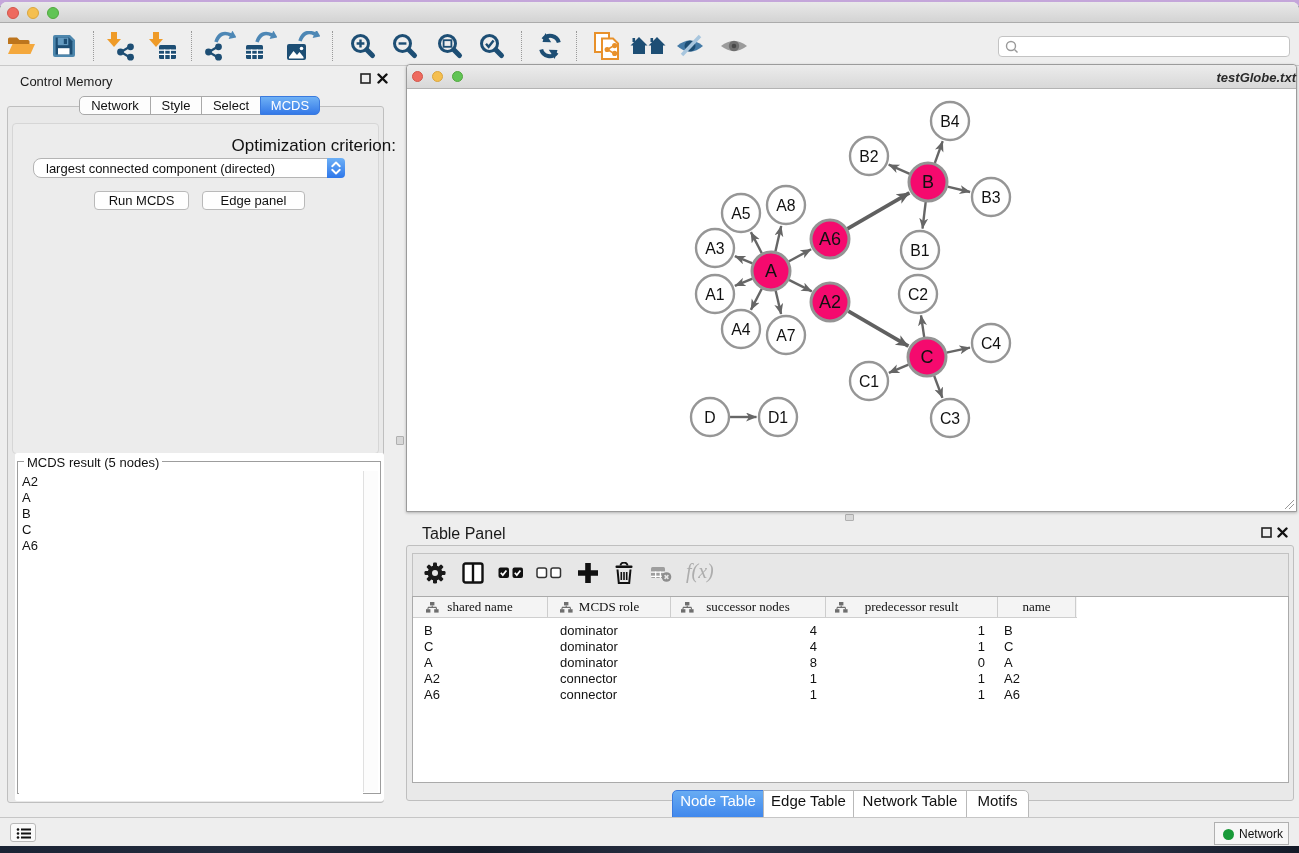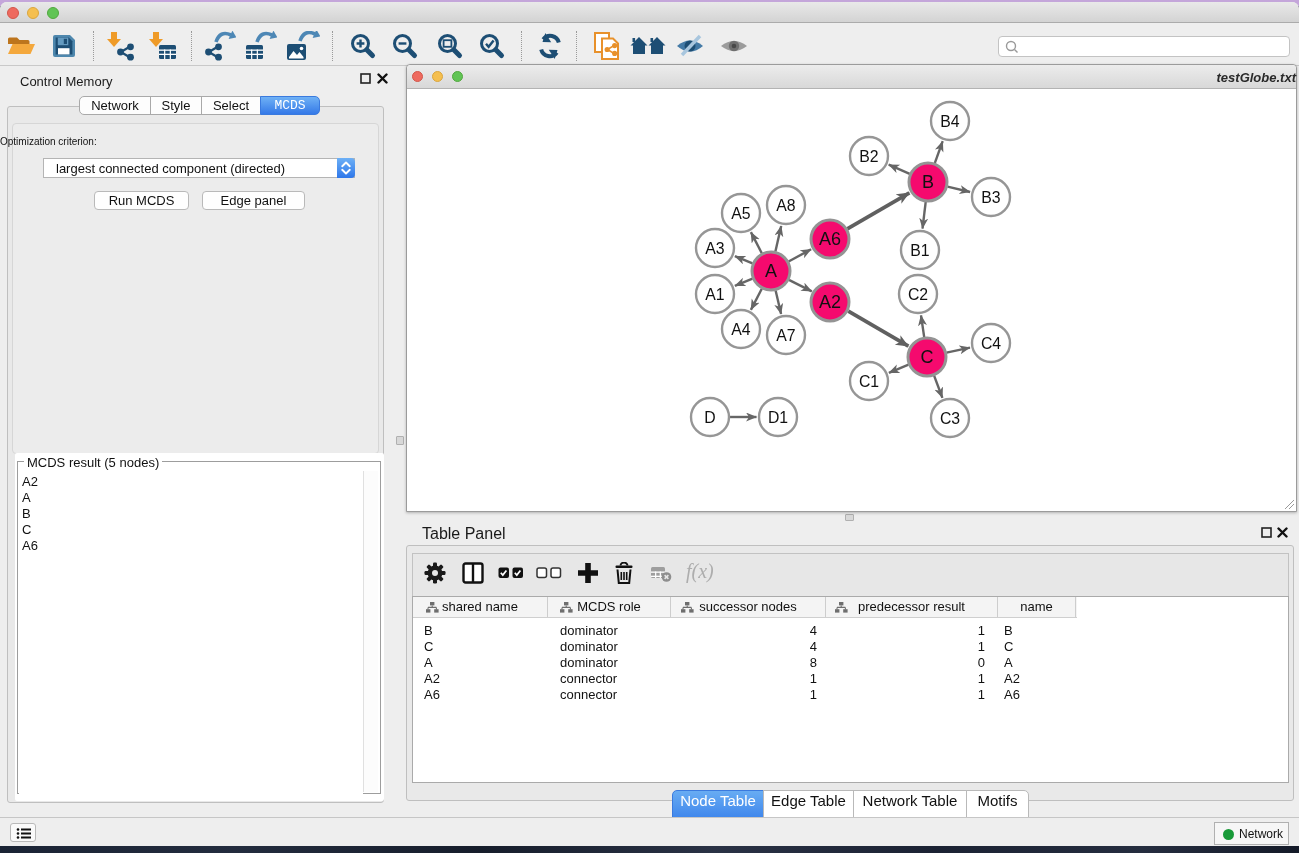--- a/index.html
+++ b/index.html
@@ -18,25 +18,25 @@
 
 #toolbar { position:absolute; left:0; top:26px; width:1299px; height:40px; background:#eeeeee; border-bottom:1px solid #c9c9c9; }
 .tsep { position:absolute; top:5px; height:30px; width:0; border-left:1px dotted #9a9a9a; }
 .ticon { position:absolute; }
 #searchbox { position:absolute; left:998px; top:10px; width:292px; height:21px; background:#fff; border:1px solid #c3c3c3; border-radius:4px; }
 
 #cp-title { position:absolute; left:20px; top:74px; font-size:13px; color:#1a1a1a; }
 .wbtn { position:absolute; }
 #cp-tabs { position:absolute; left:79px; top:96px; height:19px; }
 .tab { position:absolute; top:0; height:19px; background:#fdfdfd; border:1px solid #a9a9a9; font-size:13px; color:#111; text-align:center; line-height:17px; }
-.tab.sel { background:linear-gradient(#6fb1f5,#3479e8); color:#fff; border-color:#3a7ade;font-family:Liberation Mono, monospace; }
+.tab.sel { background:linear-gradient(#6fb1f5,#3479e8); color:#fff; border-color:#3a7ade; }
 #cp-box { position:absolute; left:7px; top:106px; width:377px; height:697px; background:#e9e9e9; border:1px solid #bfbfbf; border-radius:3px; }
 #cp-inner { position:absolute; left:12px; top:123px; width:367px; height:331px; background:#ececec; border:1px solid #d6d6d6; border-radius:4px; }
-#opt-label { position:absolute; left:0; top:136px; width:396px; text-align:left; font-size:10px; color:#111; }
-#dropdown { position:absolute; left:43px; top:158px; width:312px; height:20px; background:#fff; border:1px solid #b4b4b4; border-radius:0; }
+#opt-label { position:absolute; left:0; top:136px; width:396px; text-align:right; font-size:17px; color:#111; }
+#dropdown { position:absolute; left:33px; top:158px; width:312px; height:20px; background:#fff; border:1px solid #b4b4b4; border-radius:8px; }
 #dropdown span { position:absolute; left:12px; top:2px; font-size:13px; color:#111; }
 #dd-spin { position:absolute; right:-1px; top:-1px; width:18px; height:20px; border-radius:0 4px 4px 0; background:linear-gradient(#6db0f6,#2e77ea); }
 .btn { position:absolute; top:191px; height:19px; background:#fefefe; border:1px solid #b9b9b9; border-radius:4px; font-size:13px; color:#111; text-align:center; line-height:17px; }
 #whitepanel { position:absolute; left:15px; top:453px; width:369px; height:348px; background:#fff; border-radius:2px; }
 #fieldset { position:absolute; left:17px; top:461px; width:364px; height:333px; border:1px solid #9d9d9d; }
 #fs-legend { position:absolute; left:24px; top:455px; background:#fff; padding:0 3px; font-size:13px; color:#111; }
 #mcds-list { position:absolute; left:19px; top:474px; width:344px; height:321px; background:#fff; font-size:13px; color:#111; line-height:16px; padding-left:3px; }
 #mcds-scroll { position:absolute; left:363px; top:471px; width:15px; height:321px; background:#fcfcfc; border-left:1px solid #e0e0e0; }
 
 #vgrip { position:absolute; left:396px; top:436px; width:8px; height:9px; background:#d8d8d8; border:1px solid #b0b0b0; border-radius:1px; }
@@ -51,21 +51,21 @@
 .lp { font-size:18px; fill:#111; text-anchor:middle; dominant-baseline:central; }
 .e { stroke:#666; stroke-width:2.4; }
 .E { stroke:#606060; stroke-width:3.8; }
 #nw-grip { position:absolute; right:1px; bottom:1px; width:12px; height:12px; }
 
 #tp-title { position:absolute; left:422px; top:525px; font-size:16px; color:#1a1a1a; }
 #tp-box { position:absolute; left:406px; top:545px; width:888px; height:256px; background:#e9e9e9; border:1px solid #bfbfbf; border-radius:3px; }
 #tp-toolbar { position:absolute; left:412px; top:553px; width:877px; height:43px; background:#e7e7e7; border:1px solid #c2c2c2; border-bottom:none; }
 #tp-table { position:absolute; left:412px; top:596px; width:877px; height:187px; background:#fff; border:1px solid #aaa; }
 #tp-header { position:absolute; left:0; top:0; width:664px; height:21px; background:#f4f4f4; border-bottom:1px solid #cfcfcf; }
-.hcell { position:absolute; top:0; height:20px; border-right:1px solid #cdcdcd; font-size:13px; color:#111; text-align:center; line-height:20px; }
+.hcell { position:absolute; top:0; height:20px; border-right:1px solid #cdcdcd; font-size:13px; color:#111; text-align:center; line-height:20px;font-family:Liberation Serif, serif; }
 .trow { position:absolute; font-size:13px; color:#111; height:16px; line-height:16px; }
 .num { text-align:right; }
 
 #btabs { position:absolute; left:672px; top:790px; height:22px; }
 .btab { position:absolute; top:0; height:40px; background:#fff; border:1px solid #b9b9b9; font-size:15px; color:#111; text-align:center; line-height:20px; }
 .btab.sel { background:linear-gradient(#68acf3,#2f77e9); color:#fff; border-color:#3a7ade; }
 
 #statusbar { position:absolute; left:0; top:817px; width:1299px; height:29px; background:#eeeeee; border-top:1px solid #c6c6c6; }
 #listbtn { position:absolute; left:10px; top:823px; width:26px; height:19px; background:#fafafa; border:1px solid #b9b9b9; border-radius:3px; }
 #membtn { position:absolute; left:1214px; top:822px; width:75px; height:23px; background:#f6f6f6; border:1px solid #b0b0b0; font-size:12px; color:#111; }

